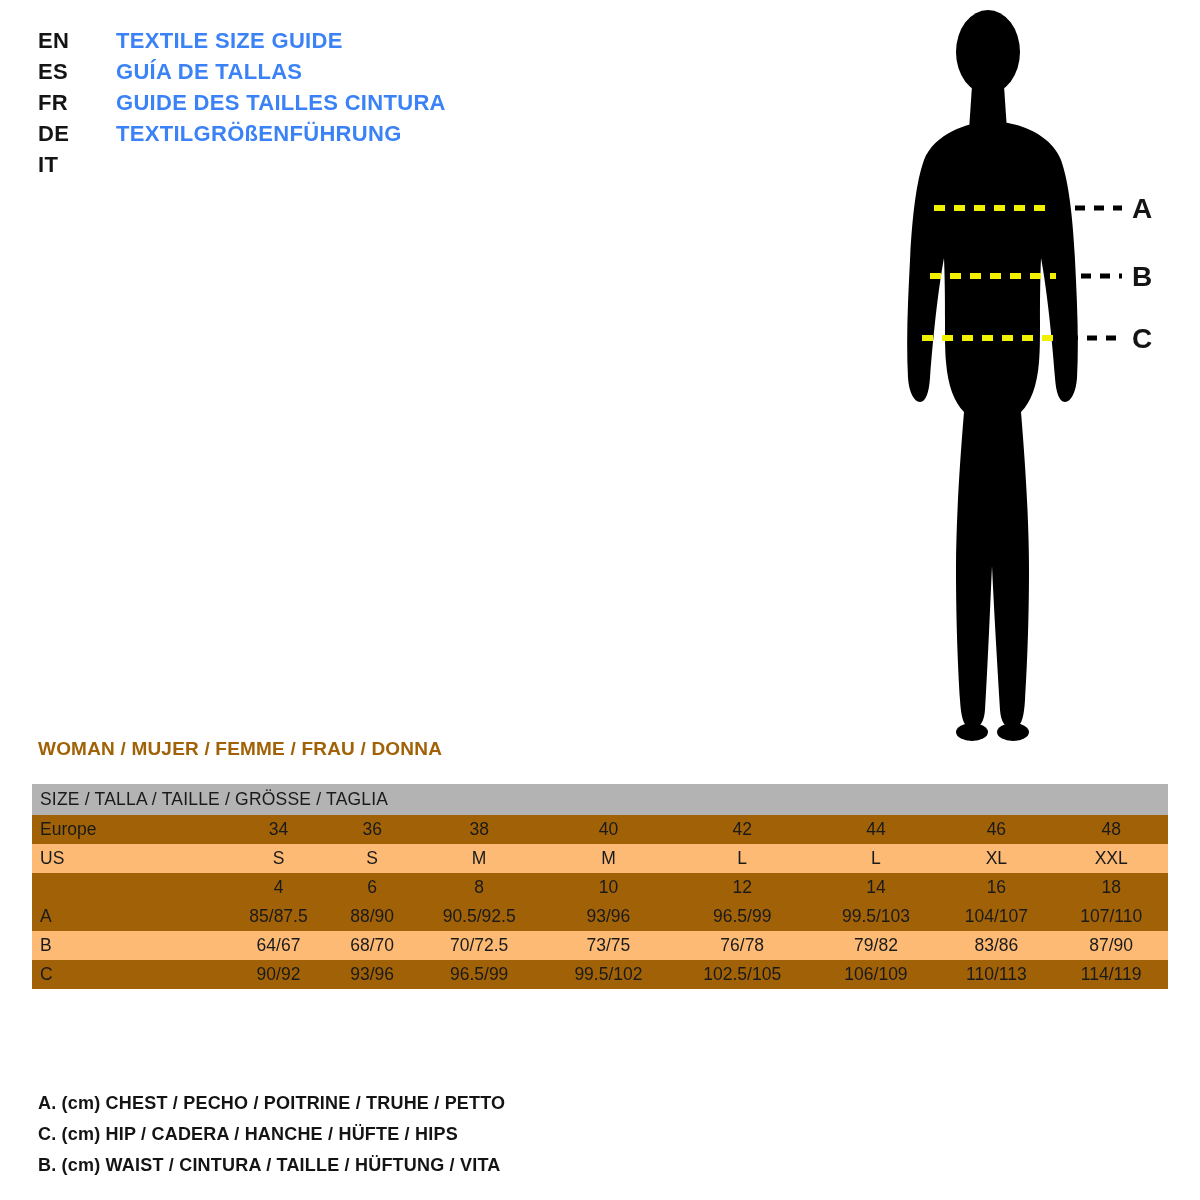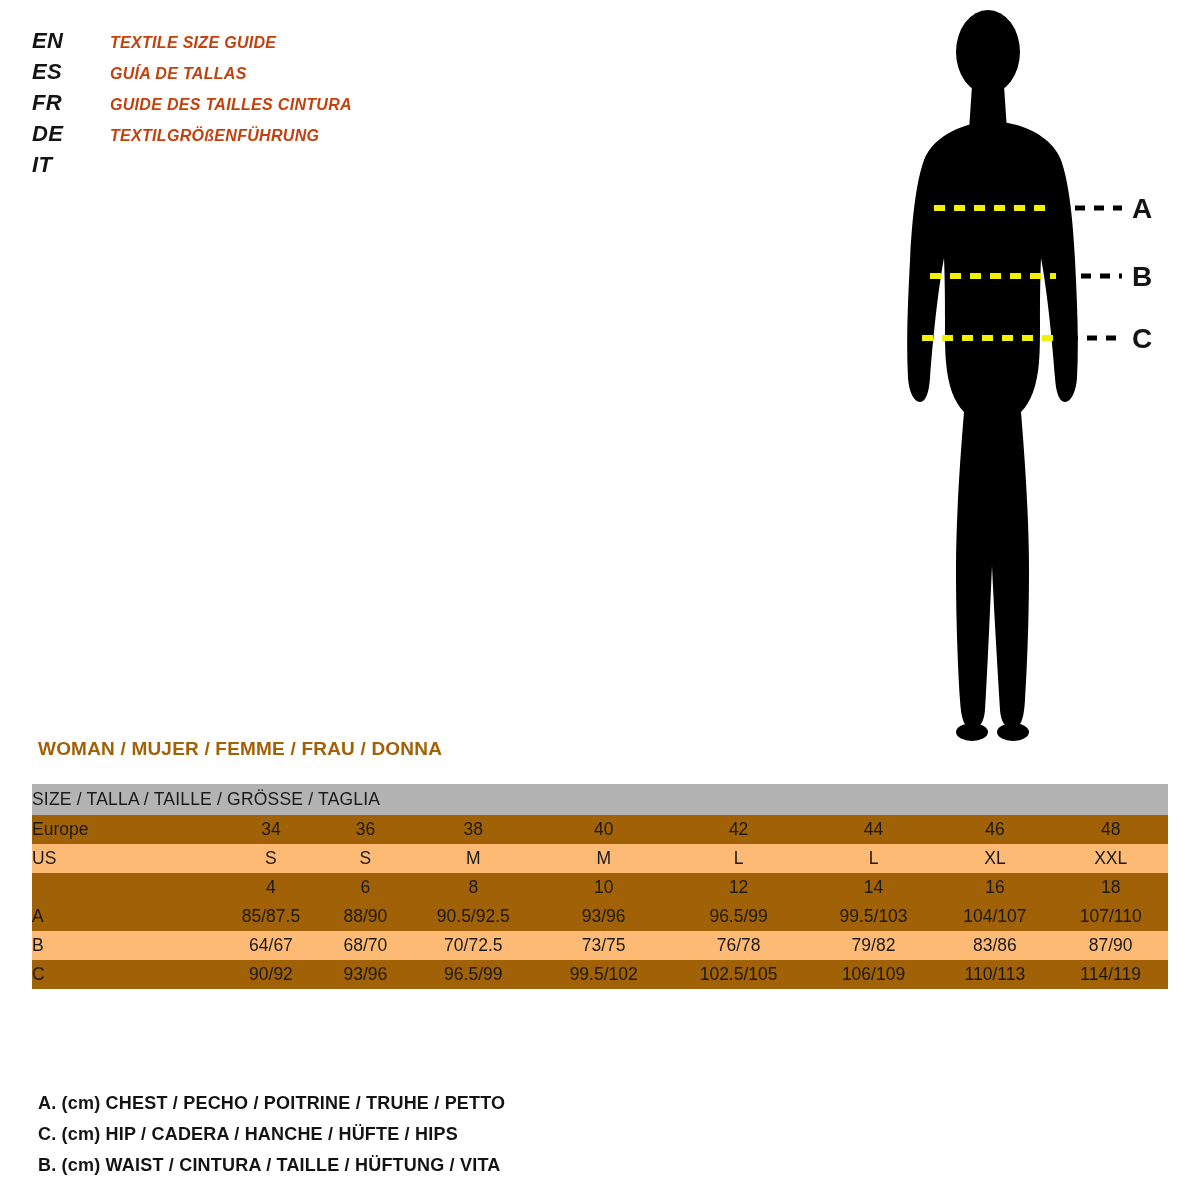--- a/index.html
+++ b/index.html
@@ -12,42 +12,41 @@
     height: 1200px;
     position: relative;
     font-family: "Liberation Sans", sans-serif;
     color: #1a1a1a;
     overflow: hidden;
   }
 
   
   #title-block {
     position: absolute;
-    left: 32px;
+    left: 38px;
     top: 28px;
     width: 520px;
-    font-style: italic;
   }
   .title-row {
     display: flex;
     align-items: baseline;
     height: 31px;
   }
   .title-lang {
     width: 78px;
     font-size: 22px;
     font-weight: bold;
     letter-spacing: 0.3px;
     color: #141414;
   }
   .title-text {
-    font-size: 16px;
+    font-size: 22px;
     font-weight: bold;
     letter-spacing: 0.3px;
-    color: #c2410c;
+    color: #3b82f6;
     white-space: nowrap;
   }
 
   
   #figure-area {
     position: absolute;
     left: 860px;
     top: 10px;
     width: 330px;
     height: 740px;
@@ -78,20 +77,21 @@
   #size-table td, #size-table th {
     padding: 0;
     height: 29px;
     line-height: 29px;
     font-weight: normal;
     text-align: center;
     vertical-align: middle;
   }
   #size-table .rowhead {
     text-align: left;
+    padding-left: 8px;
     width: 185px;
   }
   #size-table tr.header-row {
     background: #b3b3b3;
   }
   #size-table tr.header-row td {
     font-weight: normal;
     letter-spacing: 0.2px;
     height: 31px;
     line-height: 31px;

